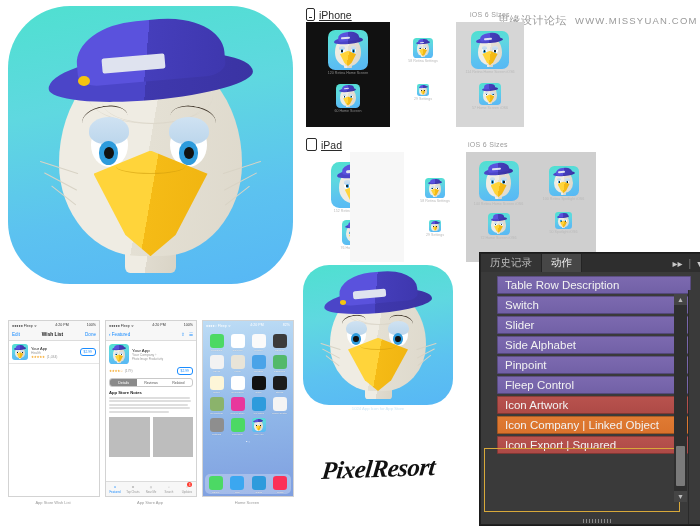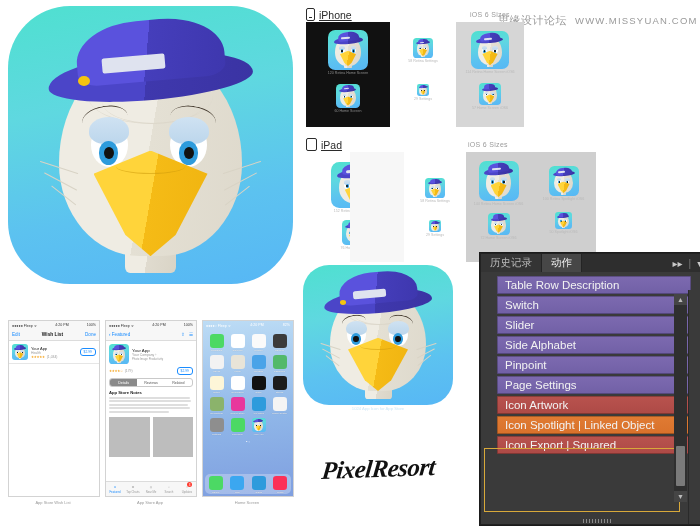--- a/index.html
+++ b/index.html
@@ -949,27 +949,27 @@
         <div class="act-row purple">
           <span>Slider</span>
         </div>
         <div class="act-row purple">
           <span>Side Alphabet</span>
         </div>
         <div class="act-row purple">
           <span>Pinpoint</span>
         </div>
         <div class="act-row purple">
-          <span>Page Settings</span>
+          <span>Fleep Control</span>
         </div>
         <div class="act-row red">
           <span>Icon Artwork</span>
         </div>
         <div class="act-row orange">
-          <span>Icon Spotlight | Linked Object</span>
+          <span>Icon Company | Linked Object</span>
         </div>
         <div class="act-row red">
           <span>Icon Export | Squared</span>
         </div>
       </div>
     <div id="sel-box"></div>
     <div id="ps-scroll">
       <div class="up">▲</div>
       <div id="ps-thumb"></div>
       <div class="dn" style="position:absolute;bottom:0;left:0;right:0;">▼</div>

